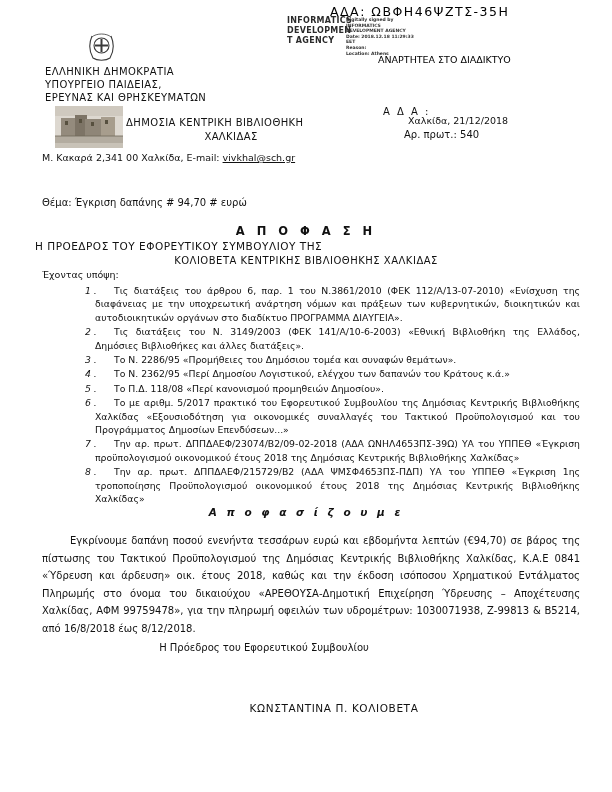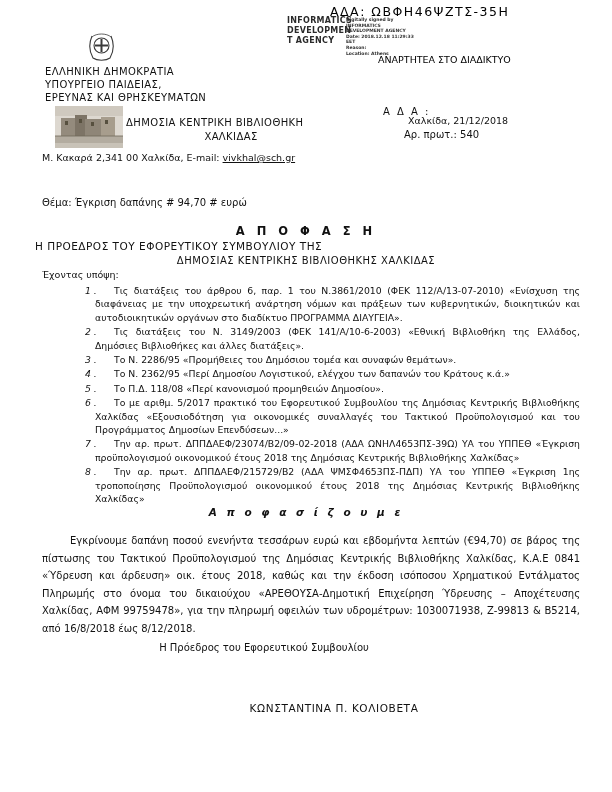--- a/index.html
+++ b/index.html
@@ -110,21 +110,21 @@
   <div class="abs protocol">Αρ. πρωτ.:  540</div>
 
   <div class="abs address">
     <span>Μ. Κακαρά 2,341 00 Χαλκίδα, E-mail: </span><a href="#">vivkhal@sch.gr</a>
   </div>
 
   <div class="abs subject">Θέμα: Έγκριση δαπάνης  # 94,70 # ευρώ</div>
 
   <div class="abs dec-title"><span>Α Π Ο Φ Α Σ Η</span></div>
   <div class="abs dec-sub1">Η ΠΡΟΕΔΡΟΣ ΤΟΥ ΕΦΟΡΕΥΤΙΚΟΥ ΣΥΜΒΟΥΛΙΟΥ ΤΗΣ</div>
-  <div class="abs dec-sub2">ΔΗΜΟΣΙΑΣ ΚΕΝΤΡΙΚΗΣ ΒΙΒΛΙΟΘΗΚΗΣ ΧΑΛΚΙΔΑΣ</div>
+  <div class="abs dec-sub2">ΚΟΛΙΟΒΕΤΑ ΚΕΝΤΡΙΚΗΣ ΒΙΒΛΙΟΘΗΚΗΣ ΧΑΛΚΙΔΑΣ</div>
   <div class="abs having">Έχοντας υπόψη:</div>
 
   <div class="abs items">
     <div class="item">
       <span class="num">1 .</span>
       <span class="txt">Τις διατάξεις του άρθρου 6, παρ. 1 του Ν.3861/2010 (ΦΕΚ 112/Α/13-07-2010) «Ενίσχυση της διαφάνειας με την υποχρεωτική ανάρτηση νόμων και πράξεων των κυβερνητικών, διοικητικών και αυτοδιοικητικών οργάνων στο διαδίκτυο ΠΡΟΓΡΑΜΜΑ ΔΙΑΥΓΕΙΑ».</span>
     </div>
     <div class="item">
       <span class="num">2 .</span>
       <span class="txt">Τις διατάξεις του Ν. 3149/2003 (ΦΕΚ 141/Α/10-6-2003) «Εθνική Βιβλιοθήκη της Ελλάδος, Δημόσιες Βιβλιοθήκες και άλλες διατάξεις».</span>

